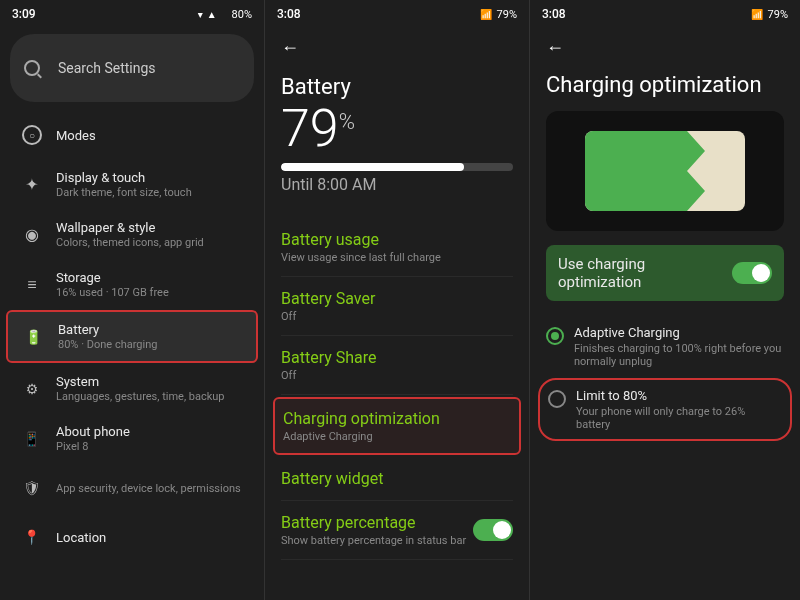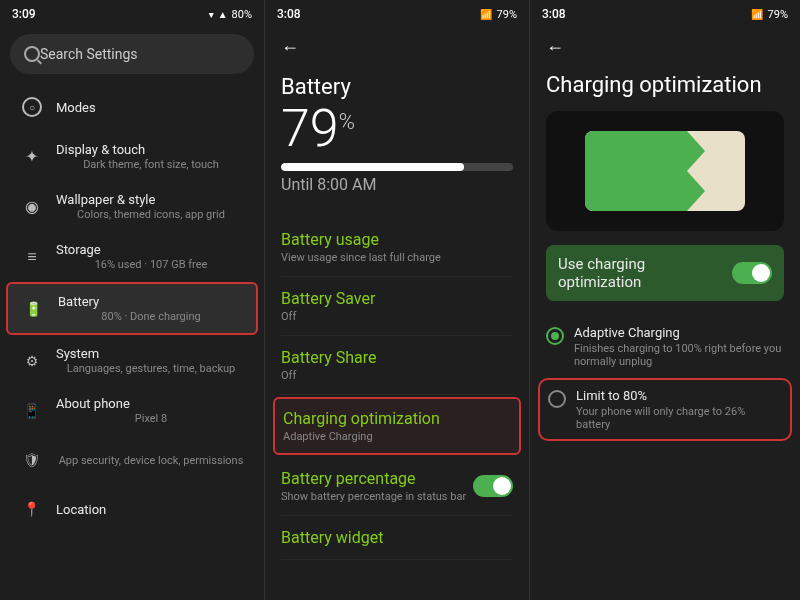--- a/index.html
+++ b/index.html
@@ -64,31 +64,32 @@
       gap: 4px;
       color: #fff;
       font-size: 10px;
     }
     .battery-indicator {
       display: flex;
       align-items: center;
       gap: 2px;
       font-size: 11px;
       color: #fff;
+      margin-left: 11px;
     }
 
     
     .search-bar {
       margin: 6px 10px 8px 10px;
       background: #2e2e2e;
       border-radius: 24px;
-      padding: 12px 14px;
-      display: flex;
-      align-items: center;
-      gap: 0;
+      padding: 26px 14px;
+      display: flex;
+      align-items: center;
+      gap: 18px;
       cursor: pointer;
     }
     .search-bar-text {
       color: #ccc;
       font-size: 14px;
     }
     .search-icon-circle {
       width: 16px;
       height: 16px;
       border: 2px solid #aaa;
@@ -133,21 +134,20 @@
     }
     .settings-item-title {
       color: #e8e8e8;
       font-size: 13px;
       font-weight: 400;
     }
     .settings-item-subtitle {
       color: #888;
       font-size: 11px;
       margin-top: 1px;
-      text-align: center;
     }
 
     
     .icon-circle {
       width: 20px;
       height: 20px;
       border: 2px solid #bbb;
       border-radius: 50%;
       display: flex;
       align-items: center;
@@ -316,21 +316,21 @@
 
     .charging-option {
       display: flex;
       align-items: flex-start;
       padding: 10px 0;
       cursor: pointer;
       gap: 10px;
     }
     .charging-option.highlighted {
       border: 2px solid #cc3333;
-      border-radius: 10px;
+      border-radius: 18px;
       padding: 8px 8px;
       margin: 0 -8px;
     }
     .radio-outer {
       width: 18px;
       height: 18px;
       border: 2px solid #4caf50;
       border-radius: 50%;
       display: flex;
       align-items: center;
@@ -515,32 +515,32 @@
       <div class="battery-menu-title">Battery Share</div>
       <div class="battery-menu-subtitle">Off</div>
     </div>
 
     <div class="battery-menu-item highlighted">
       <div class="battery-menu-title">Charging optimization</div>
       <div class="battery-menu-subtitle">Adaptive Charging</div>
     </div>
 
     <div class="battery-menu-item">
+      <div class="battery-menu-title">Battery widget</div>
+    </div>
+
+    <div class="battery-menu-item">
       <div class="battery-menu-row">
         <div>
           <div class="battery-menu-title">Battery percentage</div>
           <div class="battery-menu-subtitle">Show battery percentage in status bar</div>
         </div>
         <div class="toggle"></div>
       </div>
     </div>
-
-    <div class="battery-menu-item">
-      <div class="battery-menu-title">Battery widget</div>
-    </div>
   </div>
 </div>
 
 <div class="panel-3">
   <div class="panel-header">
     <span class="status-time">3:08</span>
     <div class="status-icons">
       <span style="font-size:10px;">📶</span>
       <span style="font-size:11px;color:#fff;">79%</span>
     </div>

